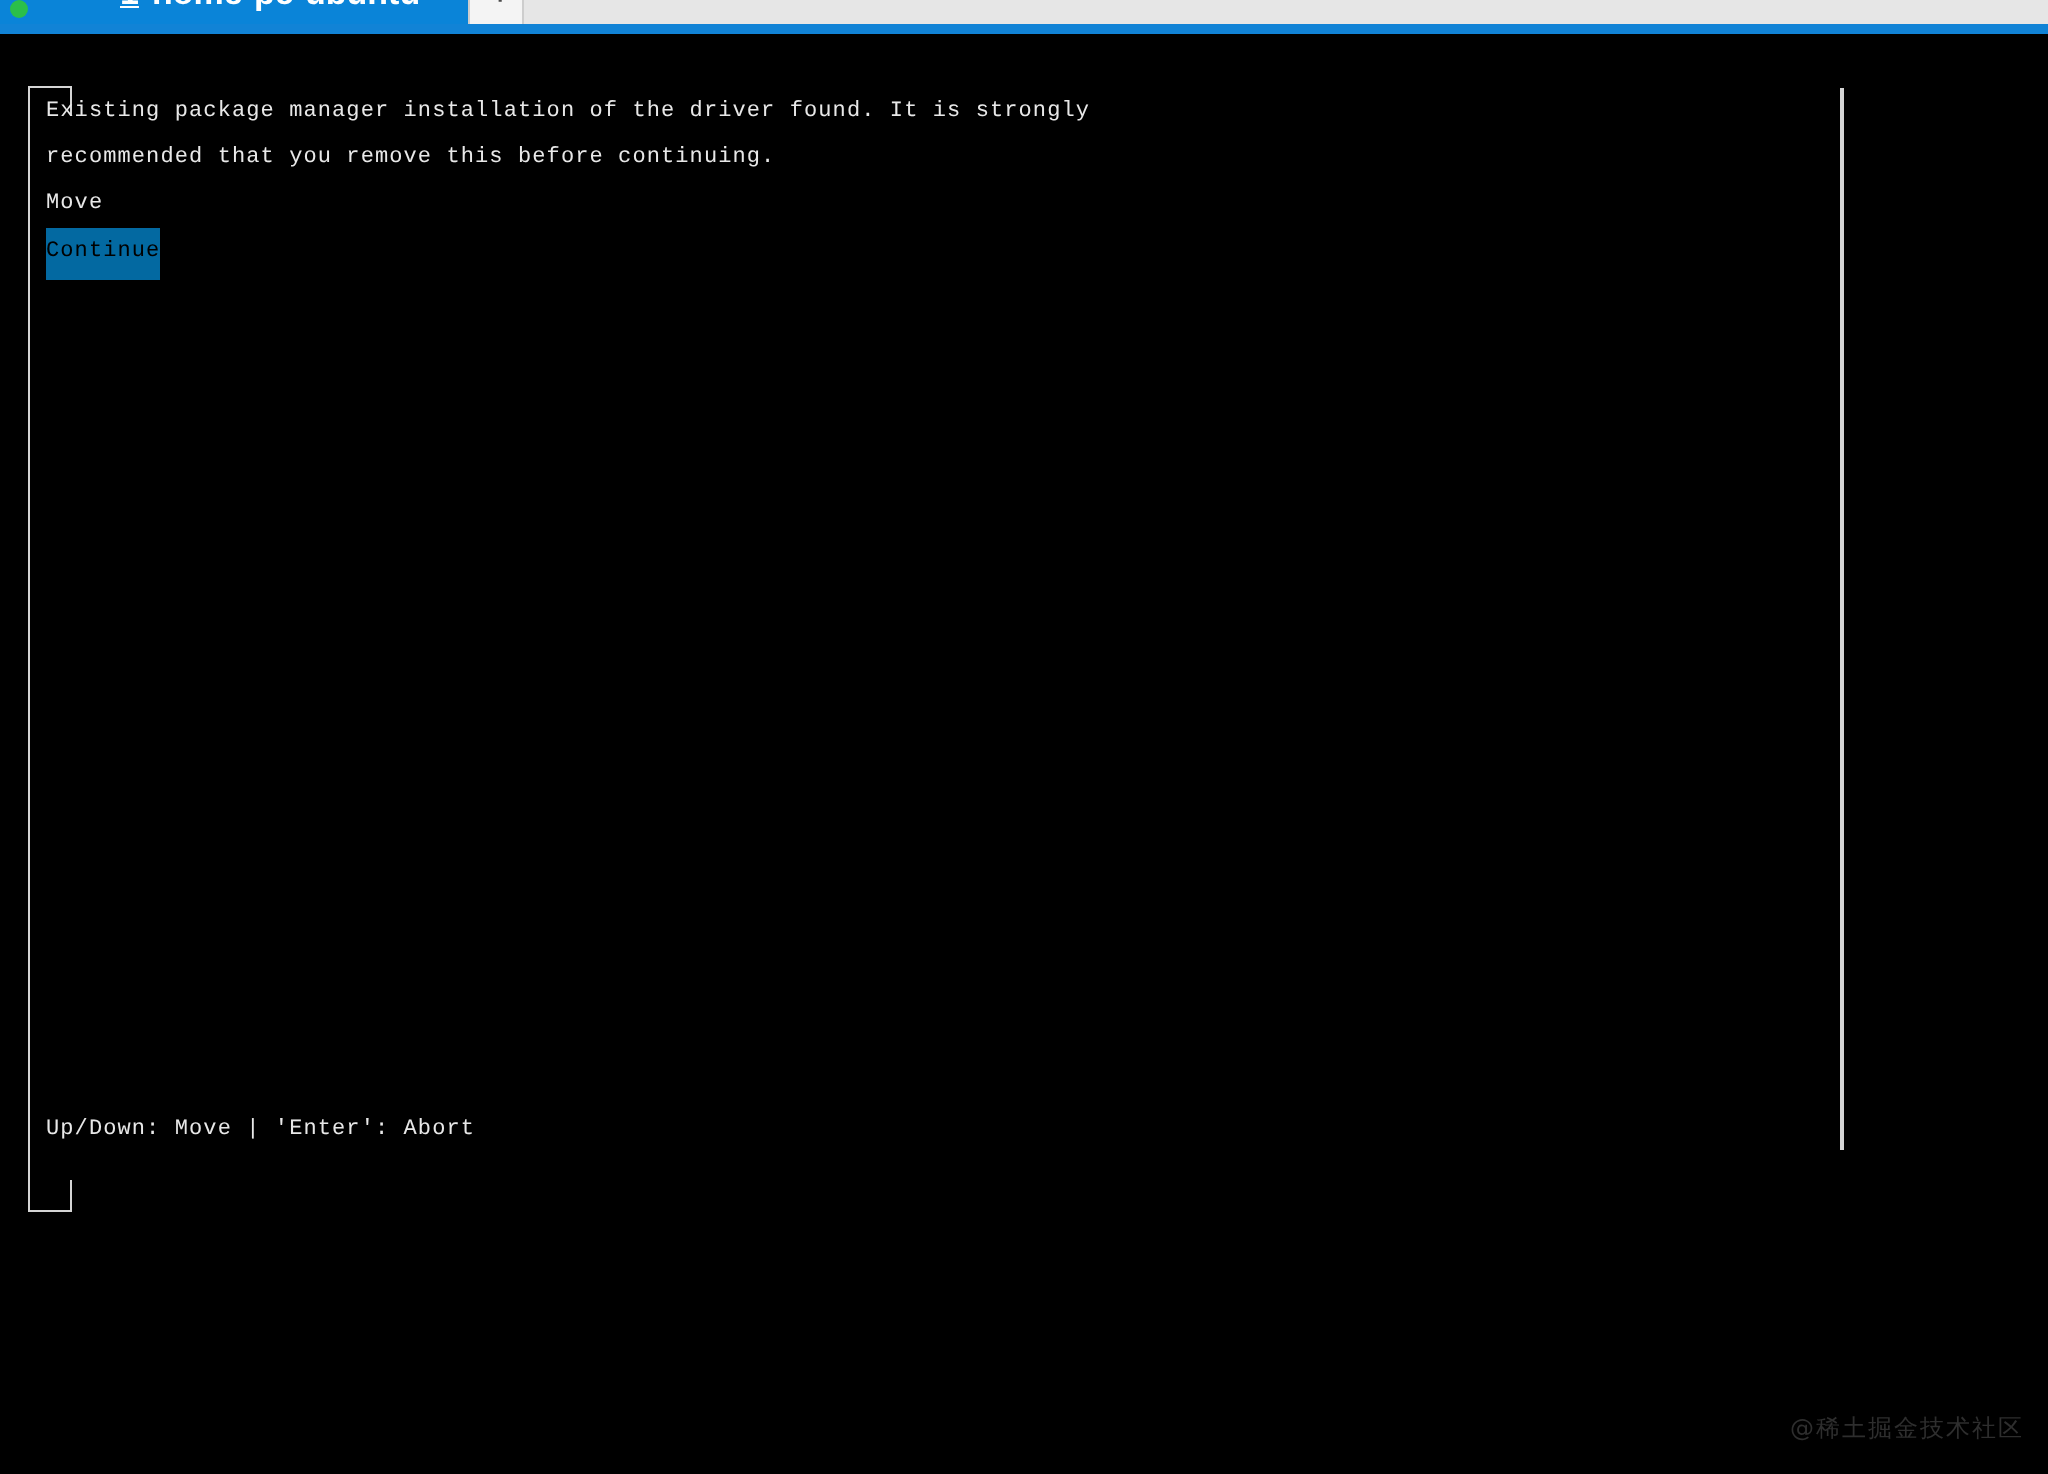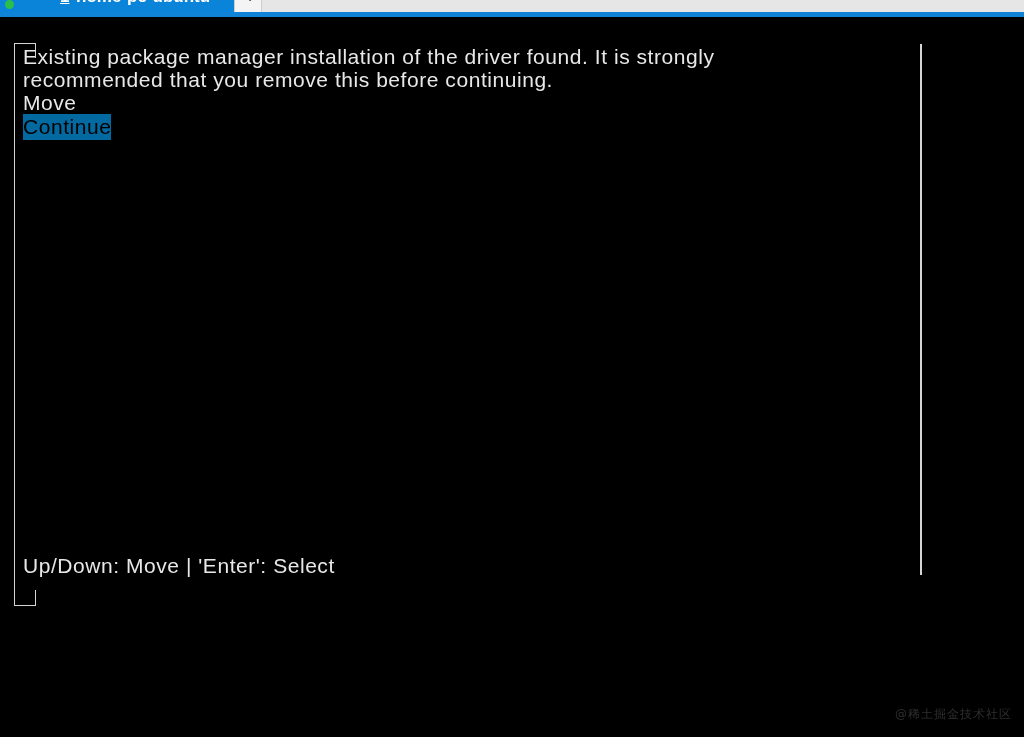--- a/index.html
+++ b/index.html
@@ -145,22 +145,22 @@
     width: 2px;
     height: 531px;
     background: #d5d5d5;
   }
 
   
   .term-line {
     position: absolute;
     left: 23px;
     color: #e8e8e8;
-    font-family: Liberation Sans, sans-serif;
-    font-size: 21px;
+    font-family: Liberation Mono, monospace;
+    font-size: 11px;
     line-height: 23px;
     letter-spacing: 0.55px;
     white-space: pre;
   }
   #msg-line-1 { top: 28px; }
   #msg-line-2 { top: 51px; }
   #option-abort { top: 74px; }
   #option-continue {
     top: 97px;
     background: #0369a1;
@@ -218,19 +218,19 @@
   <div id="dialog-frame-bottom-left"></div>
   <div id="dialog-frame-left-tick-bottom"></div>
   <div id="dialog-frame-right"></div>
 
   <div class="term-line" id="msg-line-1">Existing package manager installation of the driver found. It is strongly</div>
   <div class="term-line" id="msg-line-2">recommended that you remove this before continuing.</div>
 
   <div class="term-line" id="option-abort">Move</div>
   <div class="term-line" id="option-continue">Continue</div>
 
-  <div class="term-line" id="status-hint">Up/Down: Move | 'Enter': Select</div>
+  <div class="term-line" id="status-hint">Up/Down: Move | 'Enter': Abort</div>
 
   <div id="terminal-cursor"></div>
 
   <div id="watermark">@稀土掘金技术社区</div>
 
 </div>
 
 </body></html>

